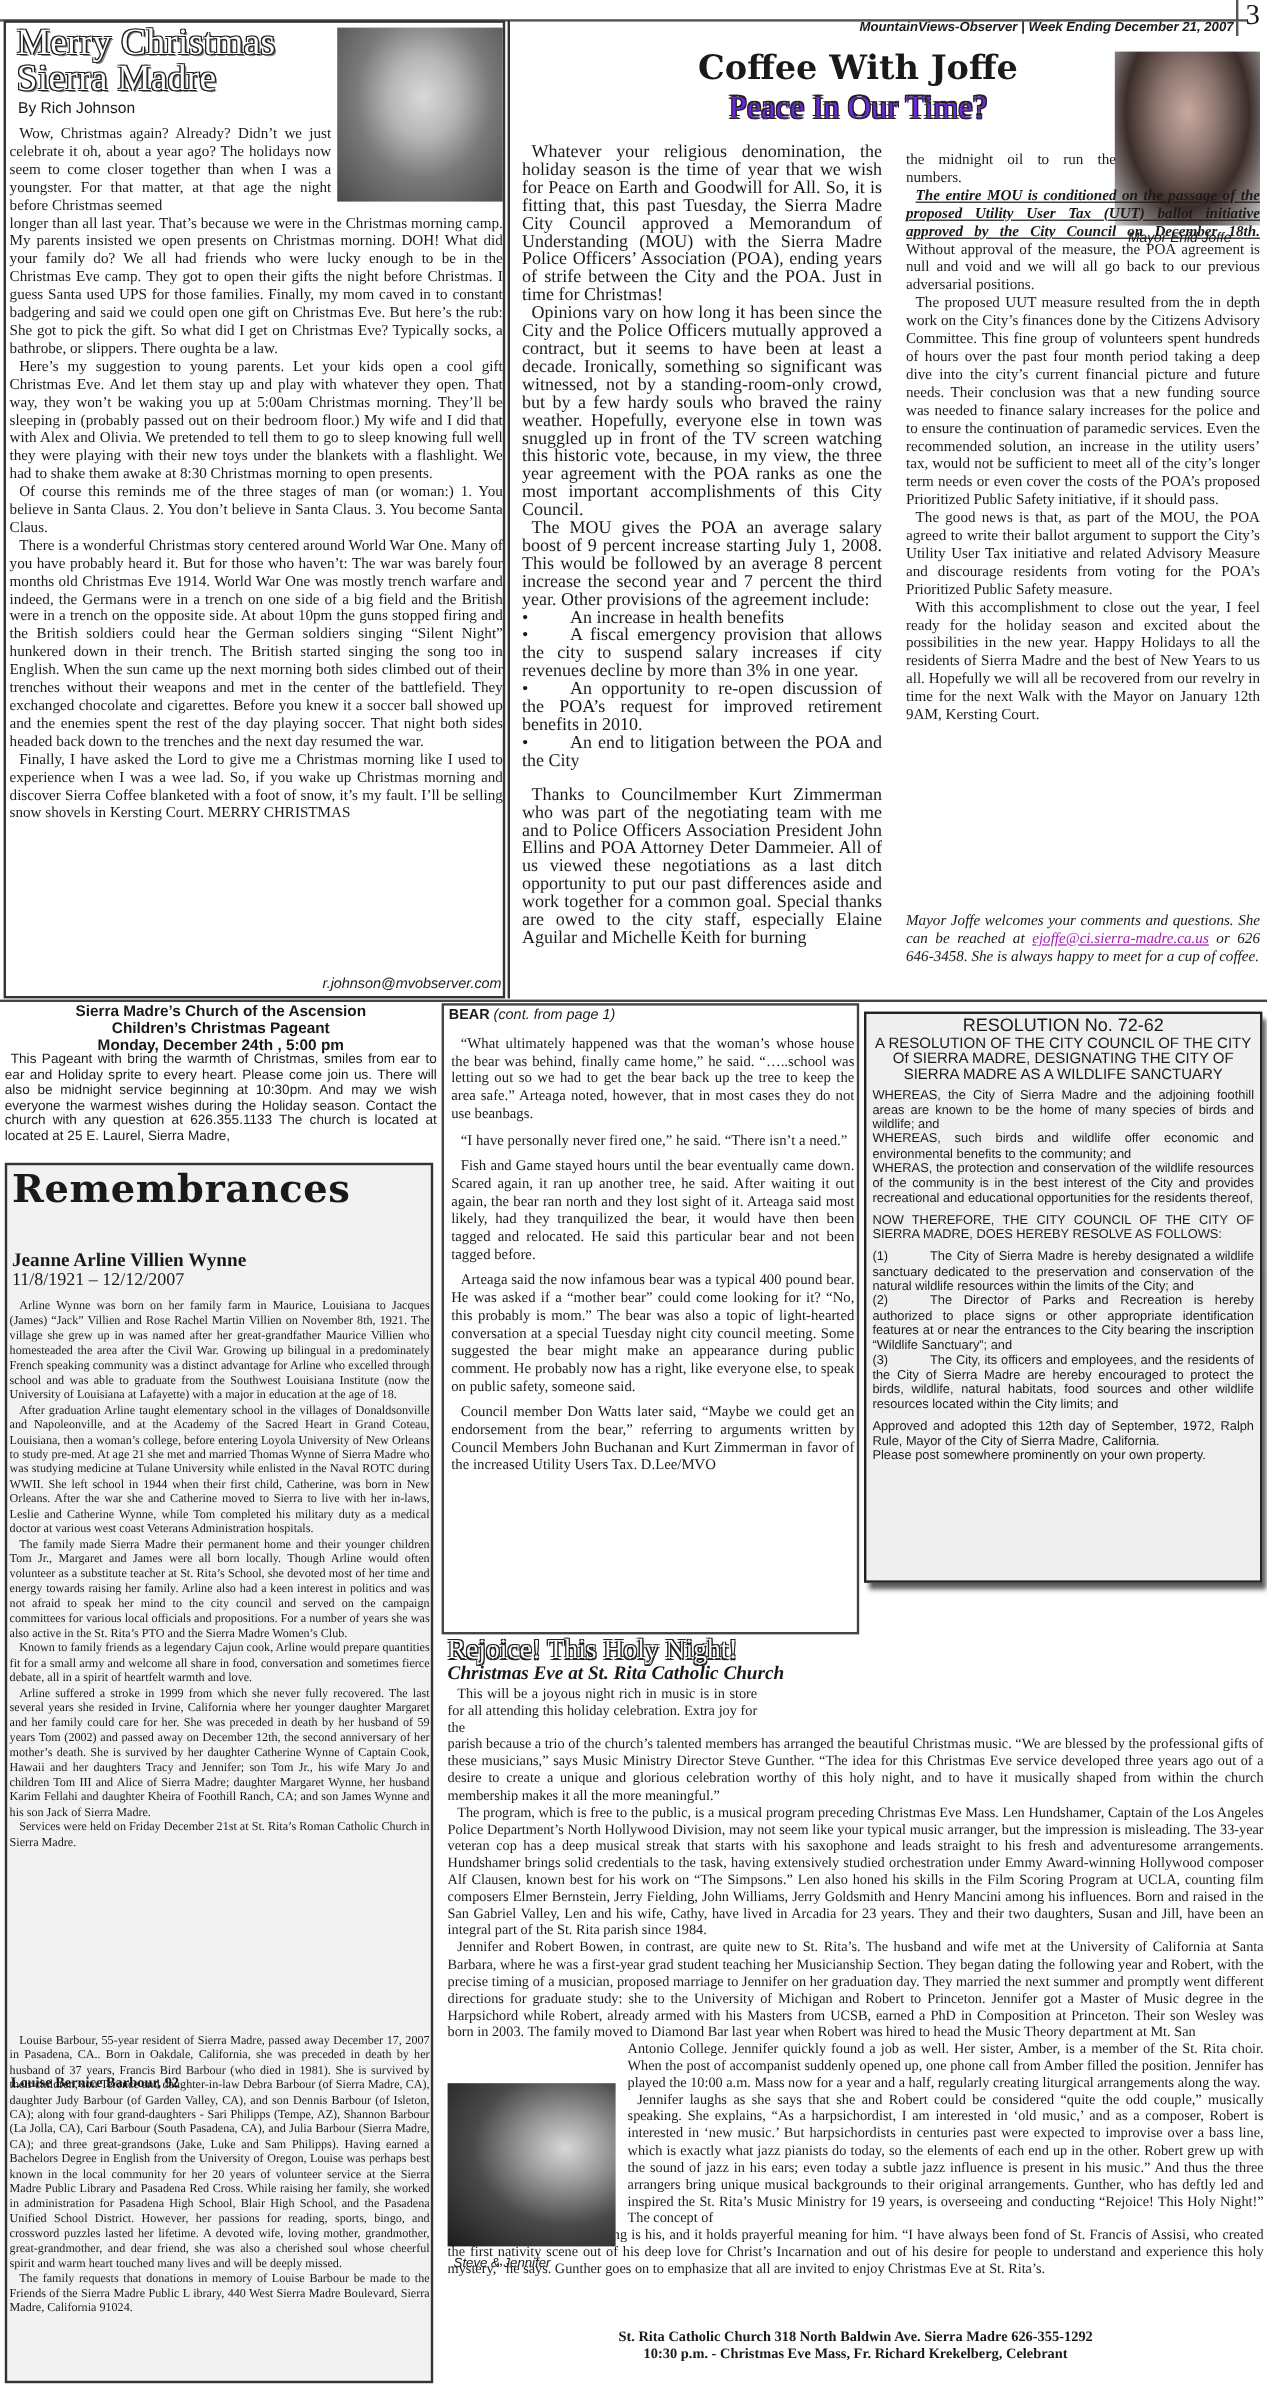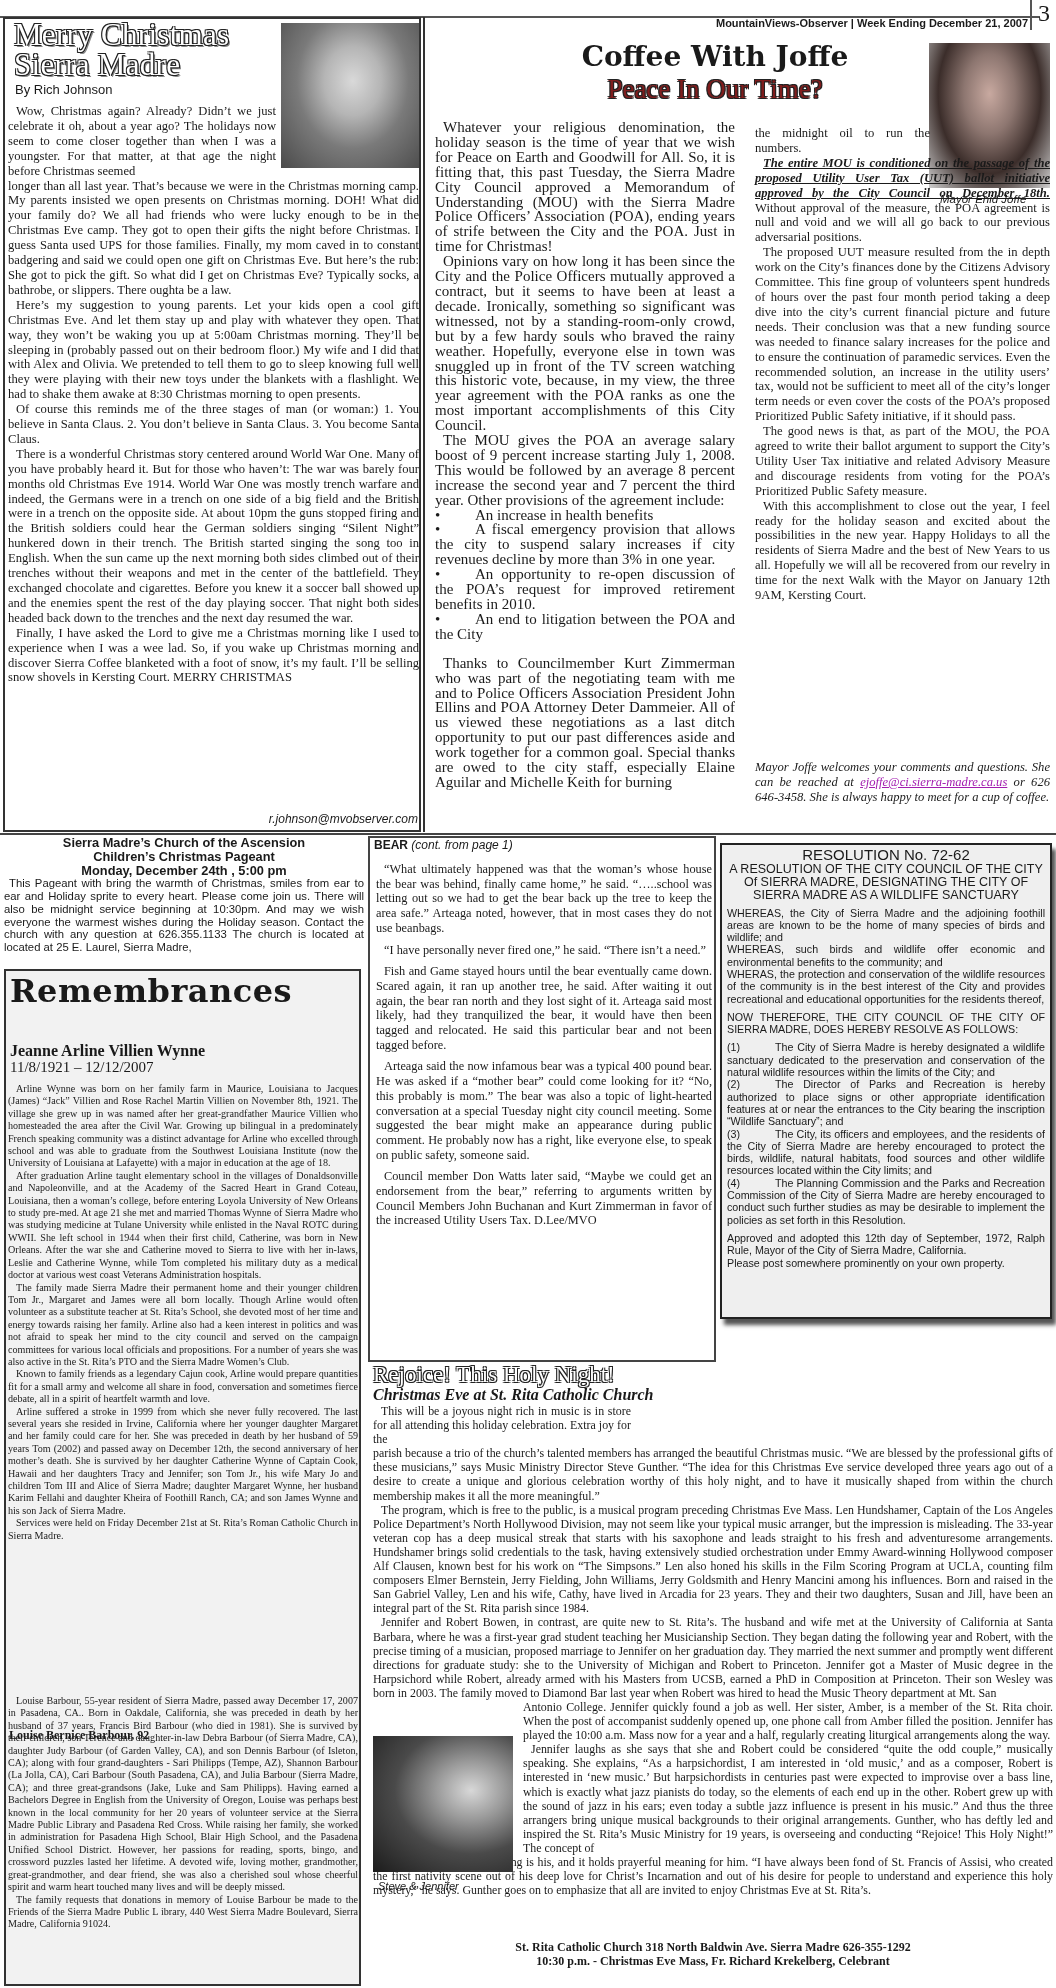--- a/index.html
+++ b/index.html
@@ -5,35 +5,35 @@
   * { box-sizing: border-box; margin: 0; padding: 0; }
   body { width: 1056px; height: 1988px; background: #ffffff; color: #1a1a1a; font-family: "Liberation Serif", serif; position: relative; overflow: hidden; }
   .abs { position: absolute; }
   p { text-align: justify; text-indent: 8px; }
   .sans { font-family: "Liberation Sans", sans-serif; }
 
   
   #page-rule { left: 0; top: 16px; width: 1040px; height: 2px; background: #555; }
   #page-num-rule { left: 1030px; top: 0; width: 2px; height: 30px; background: #555; }
   #page-number { left: 1038px; top: 0; font-size: 24px; font-family: "Liberation Serif", serif; }
-  #masthead-line { left: 560px; top: 17px; width: 468px; text-align: right; font-family: "Liberation Sans", sans-serif; font-weight: bold; font-size: 11px; font-stretch: condensed; }
+  #masthead-line { left: 560px; top: 17px; width: 468px; text-align: right; font-family: "Liberation Sans", sans-serif; font-weight: bold; font-size: 11px; font-stretch: condensed; font-style: italic; }
 
   
   #johnson-box { left: 3px; top: 17px; width: 418px; height: 815px; border: 2px solid #333; }
   #johnson-title { left: 14px; top: 20px; font-size: 31px; line-height: 30px; color: #fff; text-shadow: 1px 1px 0 #222, -1px -1px 0 #222, 1px -1px 0 #222, -1px 1px 0 #222, 2px 2px 0 #888; letter-spacing: 0.3px; }
   #johnson-byline { left: 15px; top: 82px; font-size: 13px; }
   #johnson-photo { left: 281px; top: 23px; width: 138px; height: 145px; background: radial-gradient(ellipse at 52% 40%, #d9d9d9 0%, #b5b5b5 28%, #7a7a7a 55%, #4a4a4a 100%); }
   #johnson-body { left: 8px; top: 104px; width: 411px; font-size: 12.6px; line-height: 14.9px; }
   #johnson-body .wrap { width: 268px; }
   #johnson-email { left: 200px; top: 812px; width: 218px; text-align: right; font-size: 12px; font-style: italic; }
 
   
   #joffe-left-rule { left: 423px; top: 17px; width: 2px; height: 815px; background: #333; }
   #joffe-title { left: 500px; top: 40px; width: 430px; text-align: center; font-family: "DejaVu Serif", serif; font-weight: bold; font-size: 28px; }
-  #joffe-subtitle { left: 500px; top: 74px; width: 430px; text-align: center; font-size: 27px; color: #7f1d1d; text-shadow: 1px 1px 0 #222, -1px -1px 0 #222, 1px -1px 0 #222, -1px 1px 0 #222; }
+  #joffe-subtitle { left: 500px; top: 74px; width: 430px; text-align: center; font-size: 27px; color: #6d28d9; text-shadow: 1px 1px 0 #222, -1px -1px 0 #222, 1px -1px 0 #222, -1px 1px 0 #222; }
   #joffe-photo { left: 929px; top: 43px; width: 121px; height: 145px; background: radial-gradient(ellipse at 50% 35%, #c8a9a0 0%, #8d7670 30%, #3b2d2a 60%, #cfcfcf 100%); }
   #joffe-caption { left: 940px; top: 193px; font-size: 11.5px; font-style: italic; }
   #joffe-col1 { left: 435px; top: 120px; width: 300px; font-size: 15px; line-height: 14.9px; }
   #joffe-col2 { left: 755px; top: 126px; width: 295px; font-size: 12.6px; line-height: 14.9px; }
   #joffe-col2 .wrap { width: 175px; }
   .uline { font-style: italic; font-weight: bold; text-decoration: underline; }
   .bullet { text-indent: 0; }
   .bullet .dot { display: inline-block; width: 40px; }
   #joffe-sign { left: 755px; top: 760px; width: 295px; font-size: 12.6px; line-height: 14.9px; font-style: italic; }
   #joffe-sign a { color: #a21caf; text-decoration: underline; }
@@ -174,21 +174,20 @@
 <div class="abs" id="resolution">
   <div class="h1">RESOLUTION No. 72-62</div>
   <div class="h2">A RESOLUTION OF THE CITY COUNCIL OF THE CITY Of SIERRA MADRE, DESIGNATING THE CITY OF SIERRA MADRE AS A WILDLIFE SANCTUARY</div>
   <p>WHEREAS, the City of Sierra Madre and the adjoining foothill areas are known to be the home of many species of birds and wildlife; and</p>
   <p>WHEREAS, such birds and wildlife offer economic and environmental benefits to the community; and</p>
   <p>WHERAS, the protection and conservation of the wildlife resources of the community is in the best interest of the City and provides recreational and educational opportunities for the residents thereof,</p>
   <p class="gap">NOW THEREFORE, THE CITY COUNCIL OF THE CITY OF SIERRA MADRE, DOES HEREBY RESOLVE AS FOLLOWS:</p>
   <p class="gap"><span class="num">(1)</span><span>The City of Sierra Madre is hereby designated a wildlife sanctuary dedicated to the preservation and conservation of the natural wildlife resources within the limits of the City; and</span></p>
   <p><span class="num">(2)</span><span>The Director of Parks and Recreation is hereby authorized to place signs or other appropriate identification features at or near the entrances to the City bearing the inscription “Wildlife Sanctuary”; and</span></p>
   <p><span class="num">(3)</span><span>The City, its officers and employees, and the residents of the City of Sierra Madre are hereby encouraged to protect the birds, wildlife, natural habitats, food sources and other wildlife resources located within the City limits; and</span></p>
-  <p><span class="num">(4)</span><span>The Planning Commission and the Parks and Recreation Commission of the City of Sierra Madre are hereby encouraged to conduct such further studies as may be desirable to implement the policies as set forth in this Resolution.</span></p>
   <p class="gap">Approved and adopted this 12th day of September, 1972, Ralph Rule, Mayor of the City of Sierra Madre, California.</p>
   <p>Please post somewhere prominently on your own property.</p>
 </div>
 
 <div class="abs" id="rejoice-title">Rejoice! This Holy Night!</div>
 <div class="abs" id="rejoice-sub">Christmas Eve at St. Rita Catholic Church</div>
 <div class="abs" id="rejoice-body">
   <p class="wrap-short">This will be a joyous night rich in music is in store for all attending this holiday celebration. Extra joy for the</p>
   <p style="text-indent:0">parish because a trio of the church’s talented members has arranged the beautiful Christmas music. “We are blessed by the professional gifts of these musicians,” says Music Ministry Director Steve Gunther. “The idea for this Christmas Eve service developed three years ago out of a desire to create a unique and glorious celebration worthy of this holy night, and to have it musically shaped from within the church membership makes it all the more meaningful.”</p>
   <p>The program, which is free to the public, is a musical program preceding Christmas Eve Mass.   Len Hundshamer, Captain of the Los Angeles Police Department’s North Hollywood Division, may not seem like your typical music arranger, but the impression is misleading. The 33-year veteran cop has a deep musical streak that starts with his saxophone and leads straight to his fresh and adventuresome arrangements. Hundshamer brings solid credentials to the task, having extensively studied orchestration under Emmy Award-winning Hollywood composer Alf Clausen, known best for his work on “The Simpsons.” Len also honed his skills in the Film Scoring Program at UCLA, counting film composers Elmer Bernstein, Jerry Fielding, John Williams, Jerry Goldsmith and Henry Mancini among his influences. Born and raised in the San Gabriel Valley, Len and his wife, Cathy, have lived in Arcadia for 23 years. They and their two daughters, Susan and Jill, have been an integral part of the St. Rita parish since 1984.</p>

